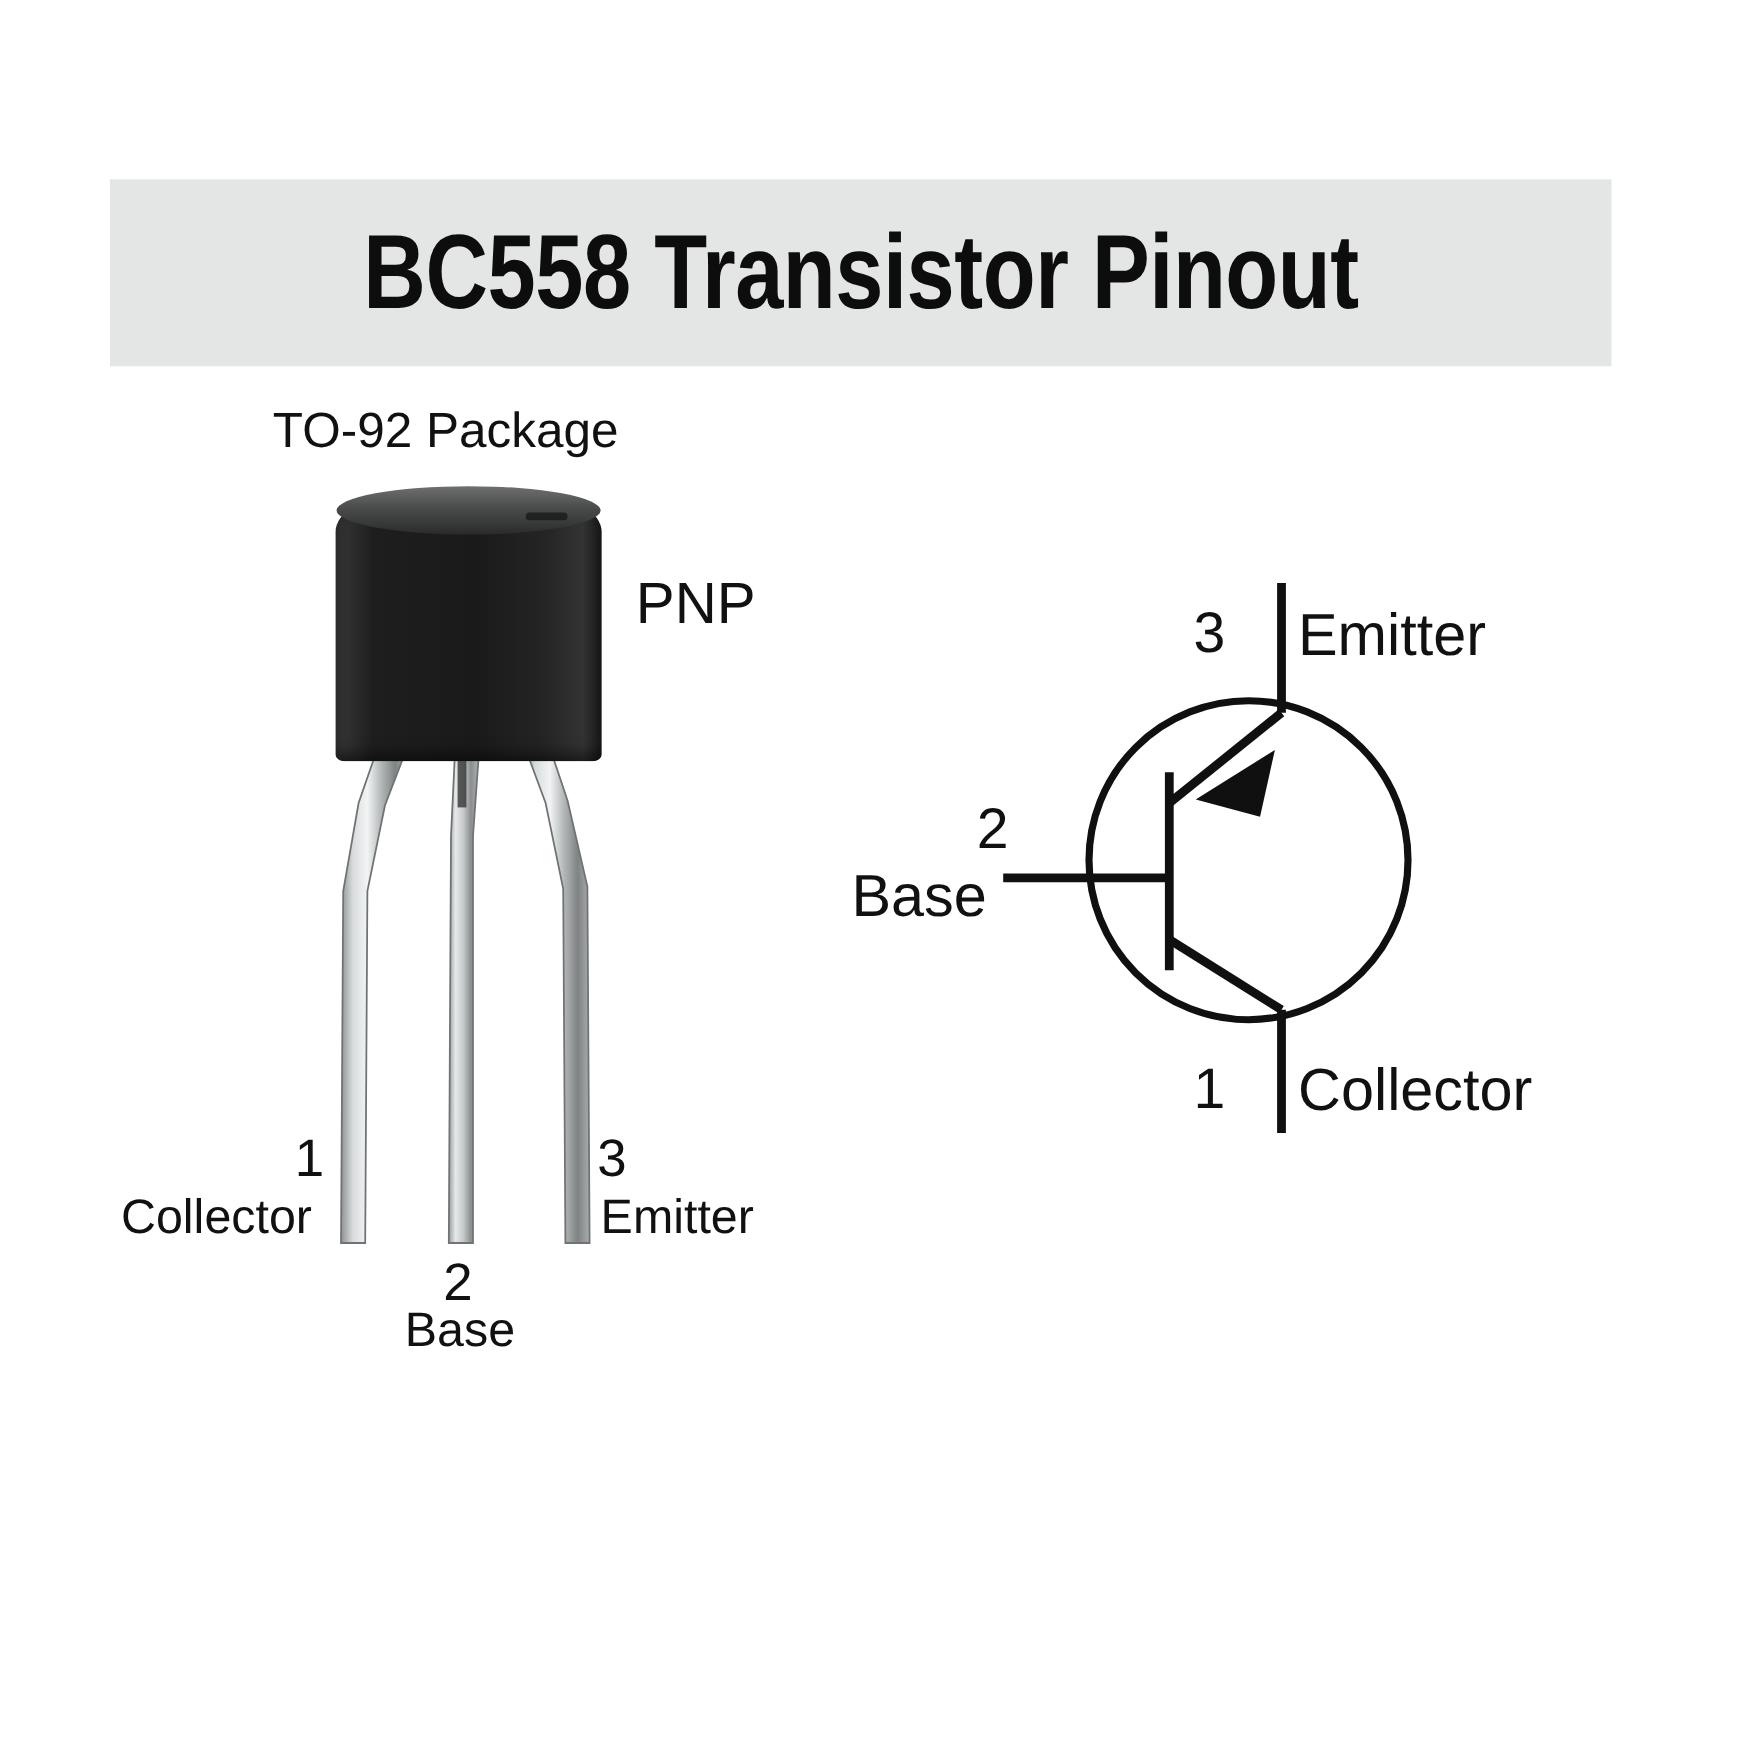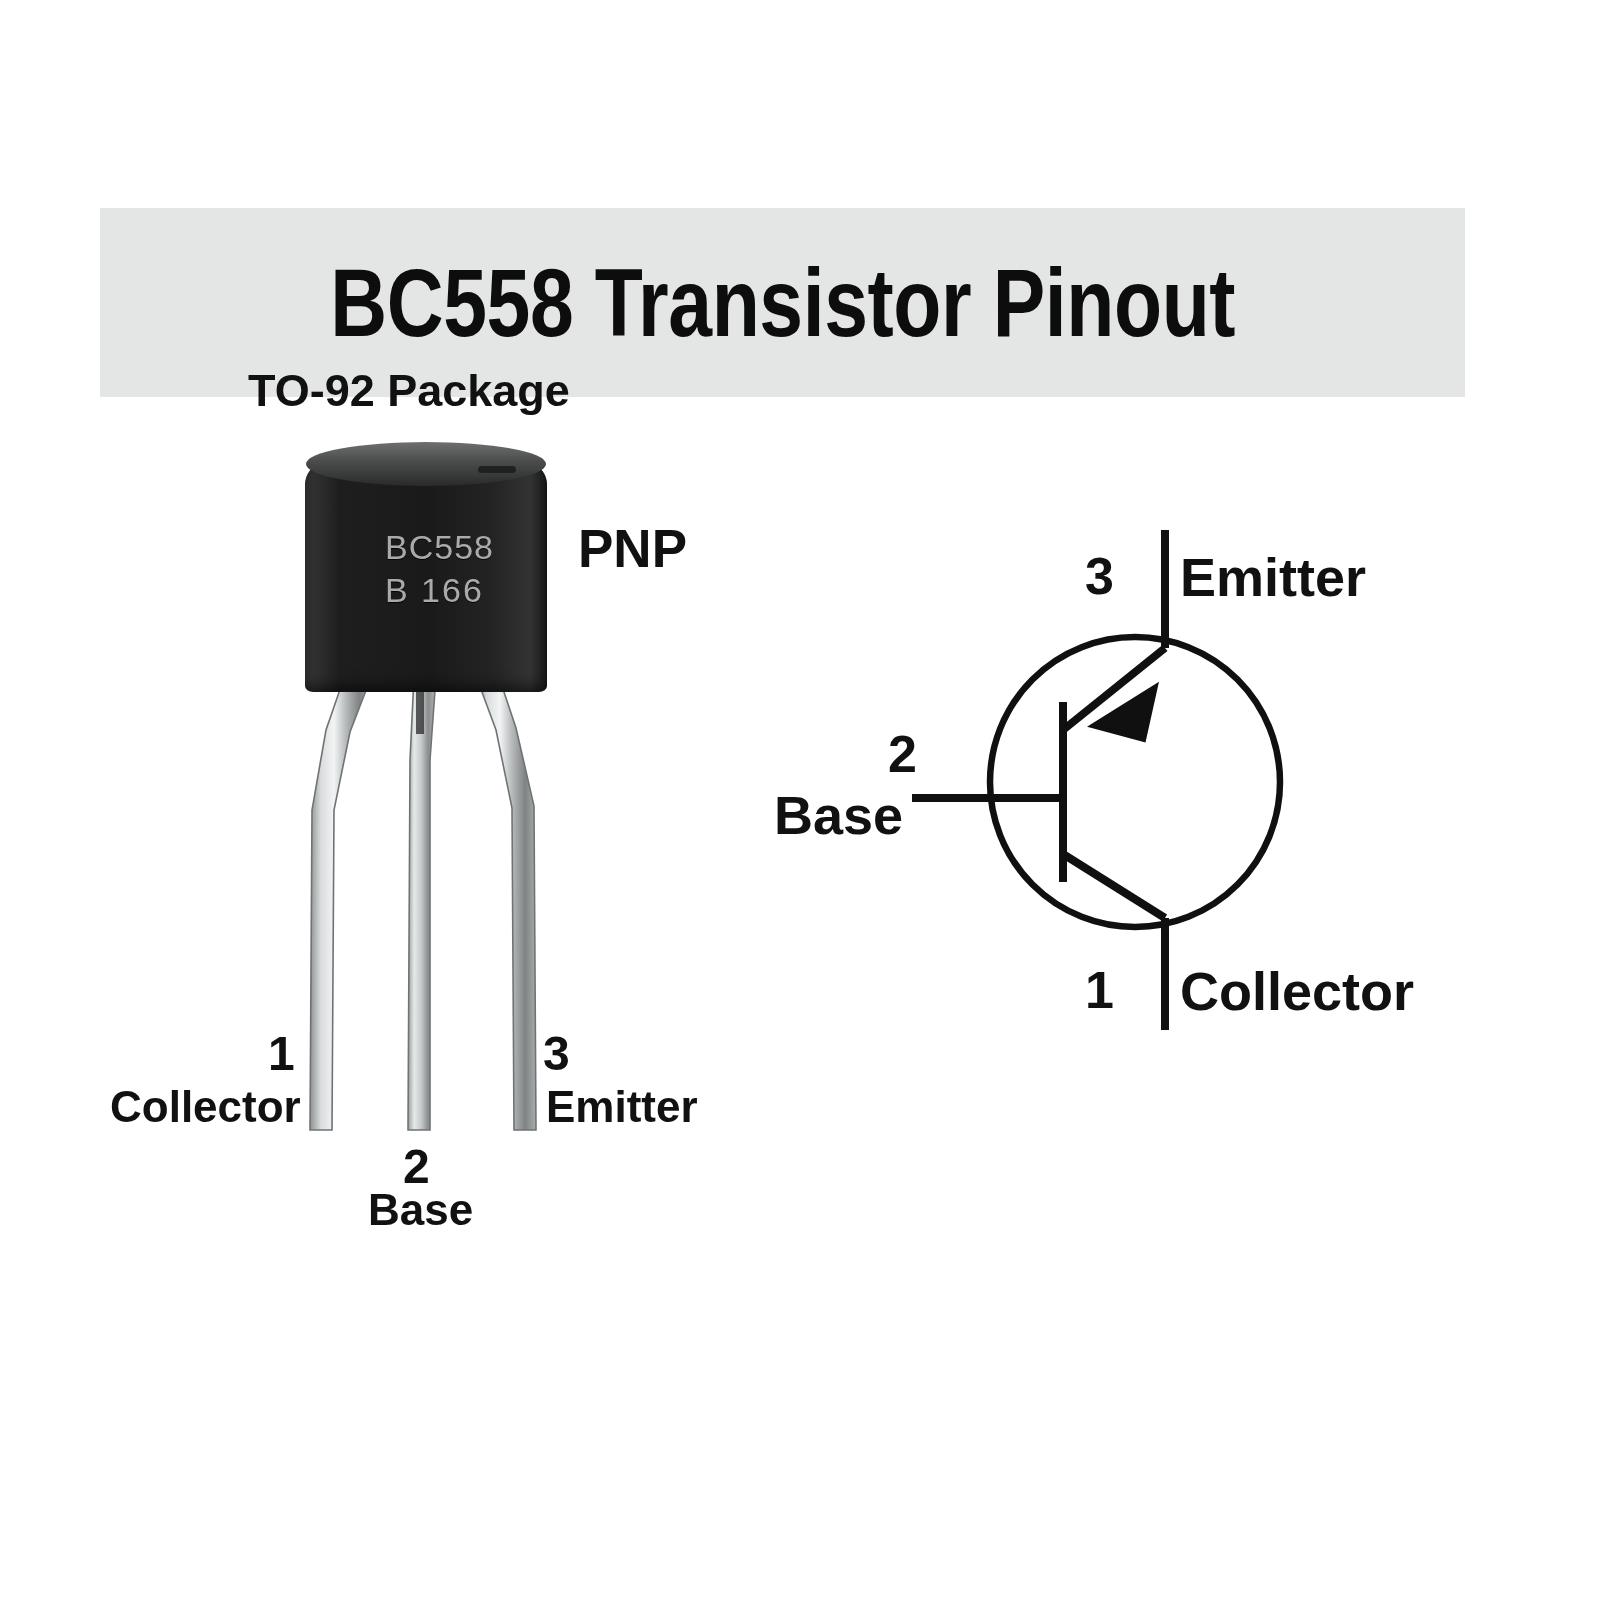--- a/index.html
+++ b/index.html
@@ -25,46 +25,45 @@
     height: 1600px;
     background: #ffffff;
   }
 
   
   .title-band {
     position: absolute;
     left: 100px;
     top: 163px;
     width: 1365px;
-    height: 189px;
+    height: 170px;
     background: #e4e6e6;
     display: flex;
     align-items: center;
     justify-content: center;
-    margin-top: 45px;
   }
   .title-text {
     font-family: "Liberation Sans Narrow", "Liberation Sans", sans-serif;
     font-weight: bold;
     font-size: 96px;
     line-height: 1;
     letter-spacing: -0.5px;
     color: #0d0d0d;
     transform: scaleX(0.82);
     transform-origin: center center;
     white-space: nowrap;
   }
 
   
   .lbl {
     position: absolute;
     white-space: nowrap;
     color: #111111;
     font-family: "Liberation Sans", sans-serif;
-    font-weight: bold;
+    font-weight: normal;
     line-height: 1;
   }
 
   .pkg-label   { left: 248px; top: 368px; font-size: 45px; }
   .pnp-label   { left: 578px; top: 522px; font-size: 53px; }
 
   .pin1-num    { left: 268px;  top: 1030px; font-size: 48px; }
   .pin1-name   { left: 110px;  top: 1085px; font-size: 44px; }
   .pin2-num    { left: 403px;  top: 1143px; font-size: 48px; }
   .pin2-name   { left: 368px;  top: 1188px; font-size: 44px; }
@@ -198,24 +197,20 @@
         <path d="M 236 246 L 256 300 L 272 378 L 274 700 L 296 700 L 294 376 L 276 298 L 258 244 Z" fill="url(#leadGrad)" stroke="#6f7374" stroke-width="1.6"></path>
 
         <rect x="176" y="250" width="8" height="54" fill="#2a2a2a" opacity="0.75"></rect>
       </svg>
 
       <div class="pkg-body"></div>
       <div class="pkg-top">
         <div class="pkg-top-notch"></div>
       </div>
 
-      <div class="pkg-text">
-        <div class="line1">BC558</div>
-        <div class="line2">B  166</div>
-      </div>
     </div>
 
     <div class="lbl pin1-num">1</div>
     <div class="lbl pin1-name">Collector</div>
     <div class="lbl pin2-num">2</div>
     <div class="lbl pin2-name">Base</div>
     <div class="lbl pin3-num">3</div>
     <div class="lbl pin3-name">Emitter</div>
   </div>
 

